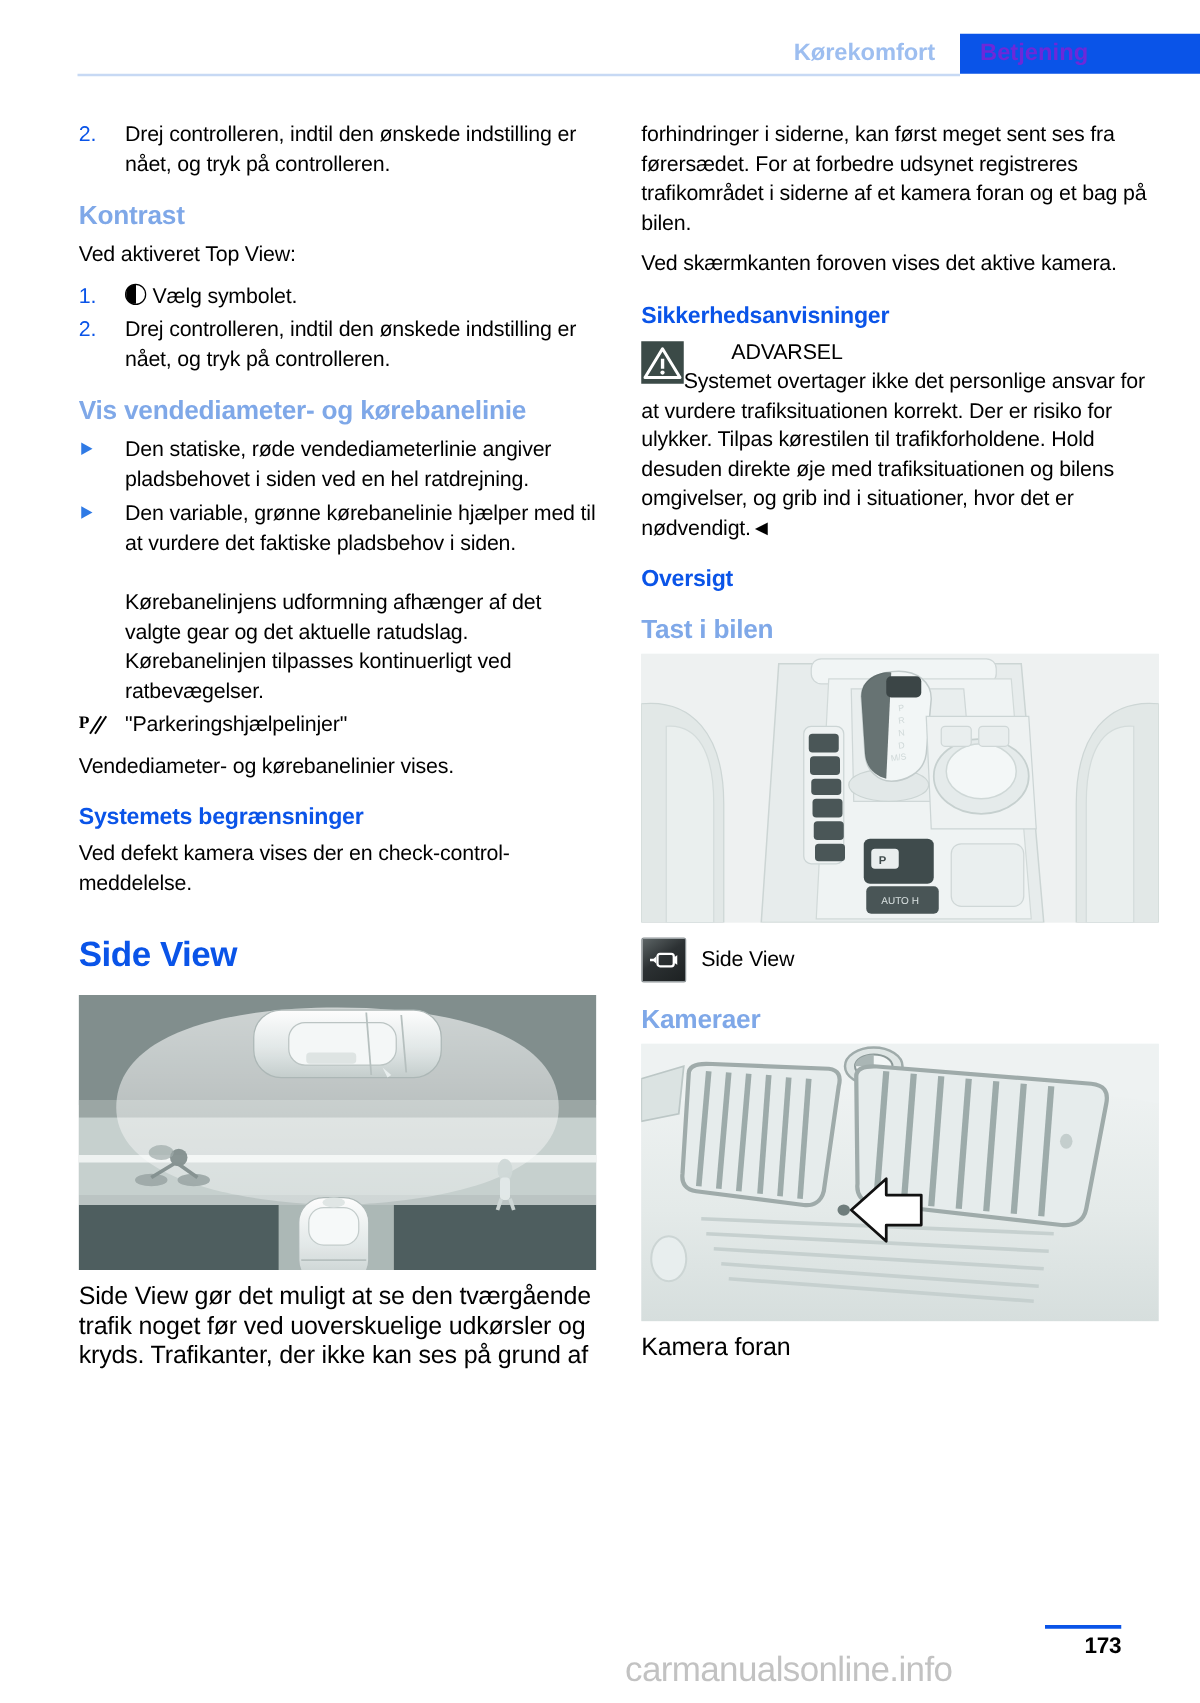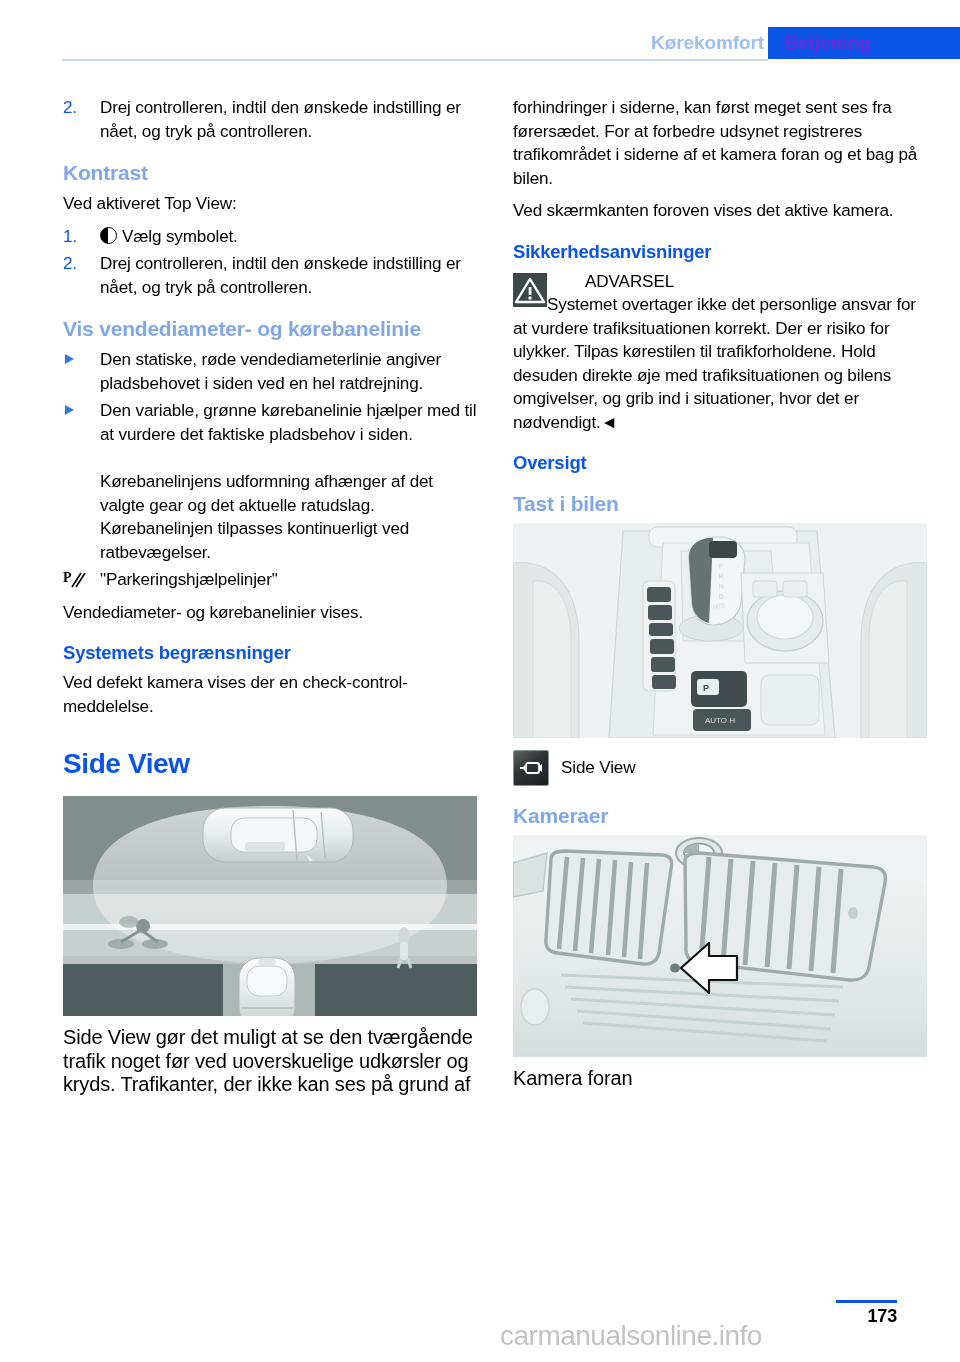--- a/index.html
+++ b/index.html
@@ -26,21 +26,21 @@
   .header-bar {
     position: absolute;
     left: 768px;
     top: 27px;
     width: 192px;
     height: 32px;
     background: #0a54e8;
   }
   .header-chapter {
     position: absolute;
-    right: 196px;
+    right: 212px;
     top: 32px;
     font-size: 19px;
     font-weight: bold;
     color: #9dbef0;
     letter-spacing: -0.1px;
     white-space: nowrap;
     margin-left: 23px;
   }
   .header-section {
     position: absolute;

